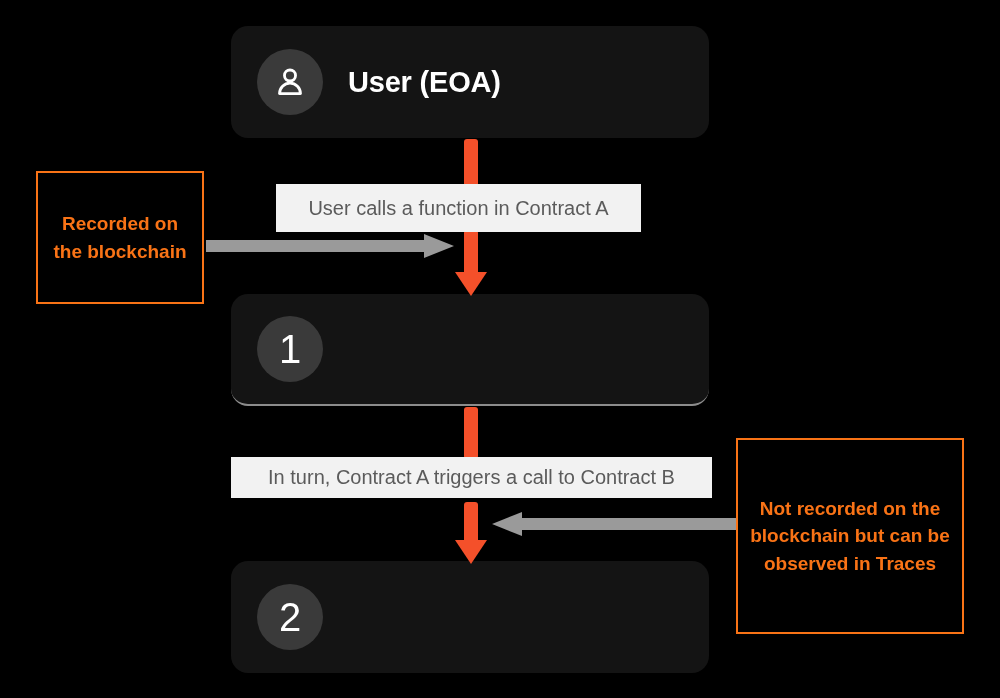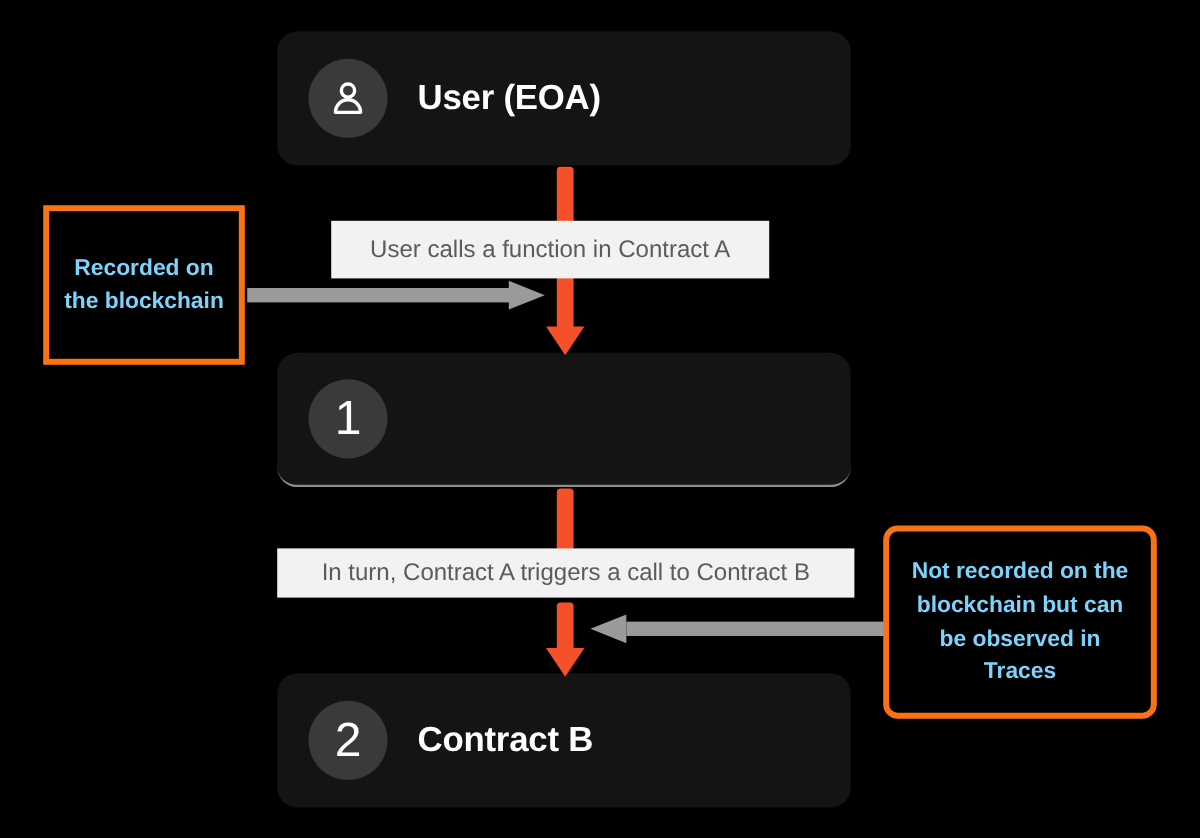--- a/index.html
+++ b/index.html
@@ -80,33 +80,33 @@
     left: 276px; top: 184px; width: 365px; height: 48px;
   }
   #edge-label-2 {
     left: 231px; top: 457px; width: 481px; height: 41px;
   }
 
   
   .note {
     position: absolute;
     background: #000000;
-    border: 5px solid #f97316;
-    color: #7dd3fc;
+    border: 2px solid #f97316;
+    color: #f97316;
     font-size: 19px;
     font-weight: bold;
     line-height: 1.45;
     text-align: center;
     display: flex;
     align-items: center;
     justify-content: center;
     padding: 6px 10px;
   }
   #note-left  { left: 36px;  top: 171px; width: 168px; height: 133px; }
-  #note-right { left: 736px; top: 438px; width: 228px; height: 161px; border-radius: 12px; }
+  #note-right { left: 736px; top: 438px; width: 228px; height: 196px; }
 
   
   .red-arrow {
     position: absolute;
     left: 464px;
     width: 14px;
   }
   .red-arrow .stem {
     position: absolute;
     left: 0;
@@ -182,21 +182,20 @@
     </div>
     <div class="node-label">User (EOA)</div>
   </div>
 
   <div class="node with-rule" id="node-contract-a">
     <div class="node-badge">1</div>
   </div>
 
   <div class="node" id="node-contract-b">
     <div class="node-badge">2</div>
-    <div class="node-label">Contract B</div>
   </div>
 
   <div class="red-stub" id="red-1-stub"></div>
   <div class="red-arrow" id="red-1">
     <div class="stem"></div>
     <div class="head"></div>
   </div>
 
   <div class="red-stub" id="red-2-stub"></div>
   <div class="red-arrow" id="red-2">

